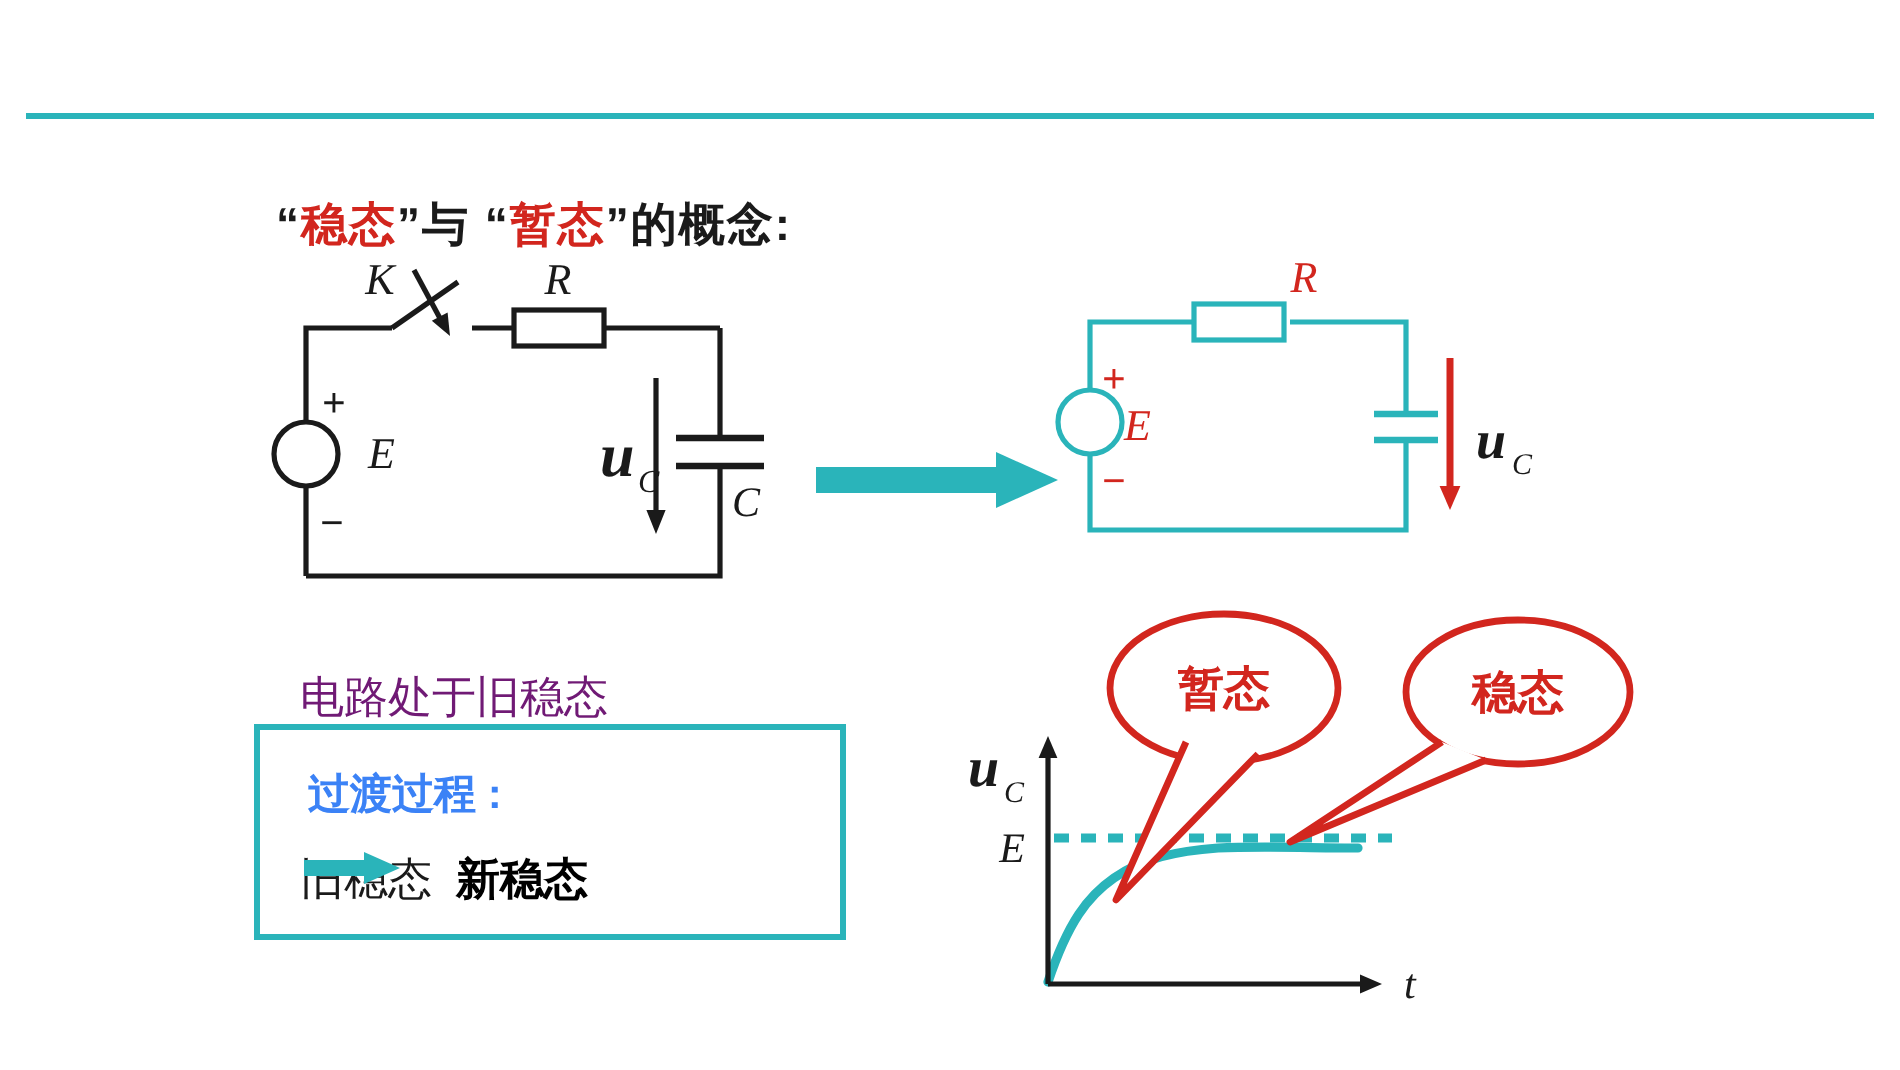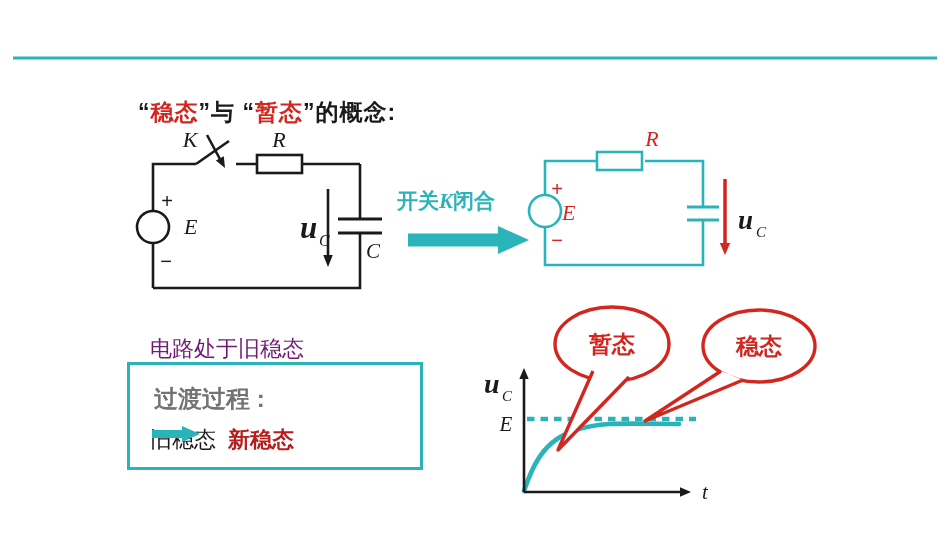--- a/index.html
+++ b/index.html
@@ -12,24 +12,24 @@
   .title{left:138px;top:79px;font-size:23px;font-weight:600;letter-spacing:1px;color:#1a1a1a;}
   .red{color:#d2261e;}
   .action-label{left:397px;top:168px;font-size:21px;font-weight:700;color:#2ab4ba;}
   .serif-i{font-family:"Liberation Serif","DejaVu Serif",serif;font-style:italic;}
   .caption-old{left:150px;top:316px;font-size:22px;font-weight:500;color:#701a75;}
   .caption-new{left:544px;top:272px;font-size:22px;font-weight:700;color:#2ab4ba;}
   .process-box{
     position:absolute;left:127px;top:362px;width:290px;height:102px;
     border:3px solid #2ab4ba;background:#fff;
   }
-  .pb-heading{position:absolute;left:24px;top:18px;font-size:24px;font-weight:700;color:#737373;}
+  .pb-heading{position:absolute;left:24px;top:18px;font-size:21px;font-weight:700;color:#3b82f6;}
   .pb-row{position:absolute;left:20px;top:60px;display:flex;align-items:center;gap:12px;}
   .pb-from{font-size:22px;font-weight:500;color:#1a1a1a;}
-  .pb-to{font-size:22px;font-weight:600;color:#b91c1c;}
+  .pb-to{font-size:22px;font-weight:600;color:#000000;}
   .pb-arrow{display:block;}
 </style>
 </head>
 <body>
 
 <div class="stage">
 
   <svg width="950" height="535" viewBox="0 0 950 535">
 
     <line x1="13" y1="58" x2="937" y2="58" stroke="#2ab4ba" stroke-width="3"></line>
@@ -104,23 +104,20 @@
     <g font-family="'Liberation Sans','DejaVu Sans',sans-serif" fill="#d2261e" stroke="none" font-size="23" font-weight="bold" text-anchor="middle">
       <text x="612" y="352">暂态</text>
       <text x="759" y="354">稳态</text>
     </g>
   </svg>
 
   <div class="txt title">
     <span>“</span><span class="red">稳态</span><span>”与 “</span><span class="red">暂态</span><span>”的概念:</span>
   </div>
 
-  <div class="txt action-label">
-    <span>开关</span><span class="serif-i">K</span><span>闭合</span>
-  </div>
 
   <div class="txt caption-old">电路处于旧稳态</div>
 
   <div class="process-box">
     <div class="pb-heading">过渡过程 :</div>
     <div class="pb-row">
       <span class="pb-from">旧稳态</span>
       <svg class="pb-arrow" width="52" height="18" viewBox="0 0 52 18">
         <line x1="2" y1="9" x2="32" y2="9" stroke="#2ab4ba" stroke-width="8"></line>
         <polygon points="32,1 32,17 50,9" fill="#2ab4ba"></polygon>

